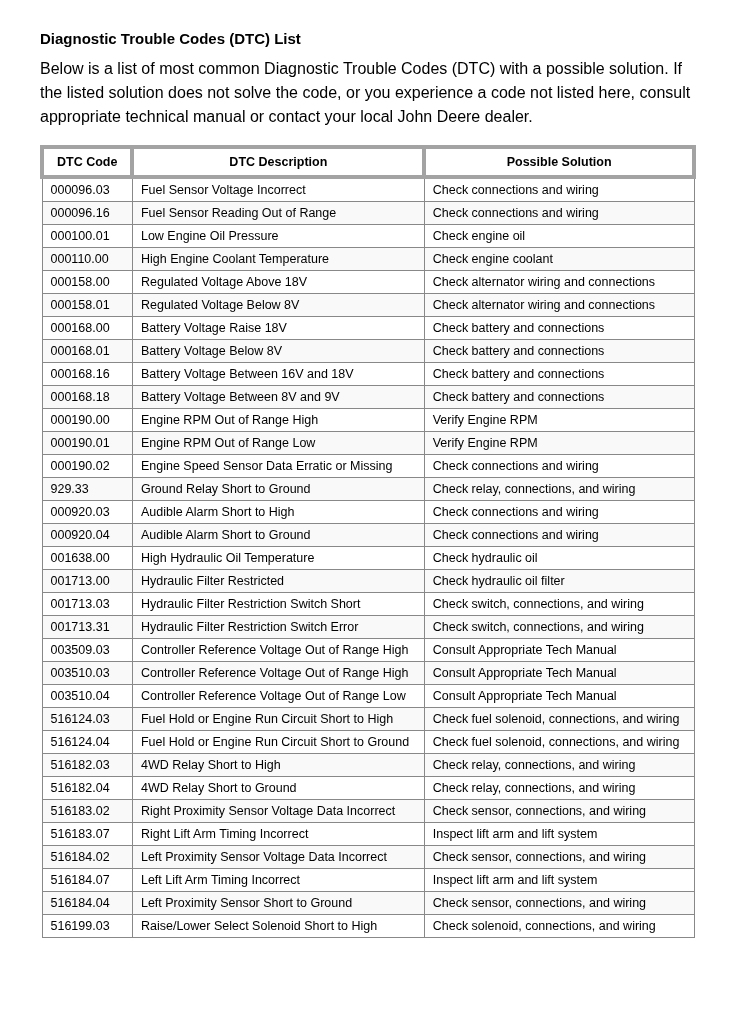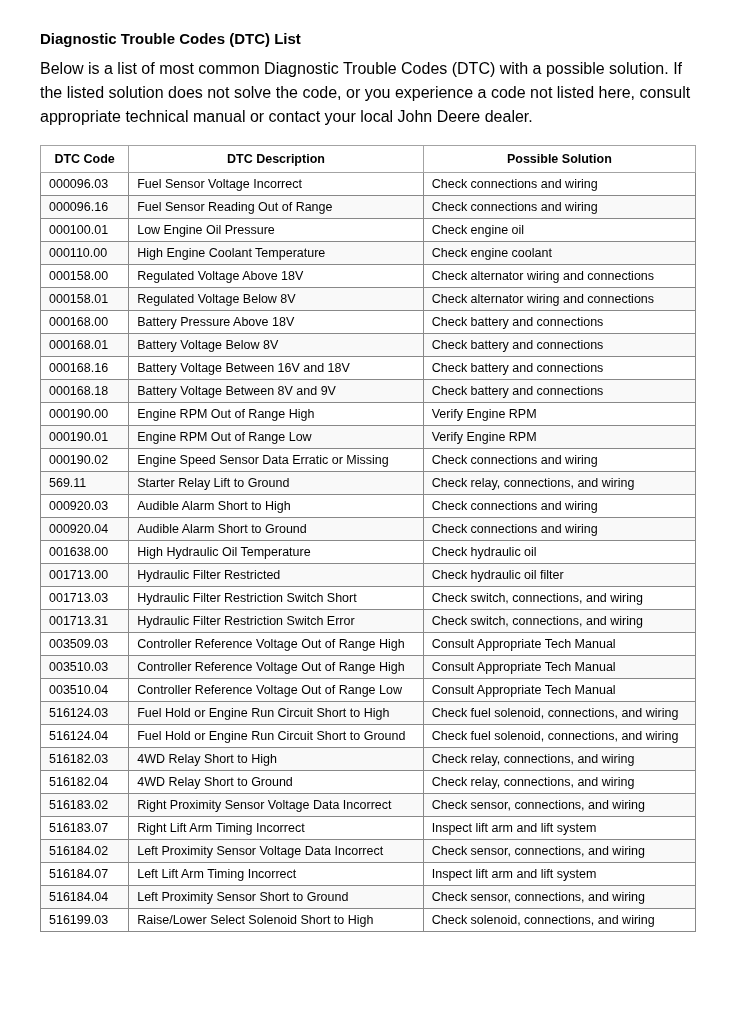--- a/index.html
+++ b/index.html
@@ -25,21 +25,21 @@
     table {
       width: 100%;
       border-collapse: collapse;
       border: 1px solid #888;
       font-size: 12.5px;
     }
     thead tr {
       background: #fff;
     }
     th {
-      border: 1px solid #a3a3a3;
+      border: 4px solid #a3a3a3;
       padding: 6px 12px;
       font-weight: bold;
       text-align: center;
       vertical-align: middle;
     }
     td {
       border: 1px solid #888;
       padding: 4px 8px;
       vertical-align: top;
     }
@@ -94,21 +94,21 @@
         <td>Regulated Voltage Above 18V</td>
         <td>Check alternator wiring and connections</td>
       </tr>
       <tr>
         <td>000158.01</td>
         <td>Regulated Voltage Below 8V</td>
         <td>Check alternator wiring and connections</td>
       </tr>
       <tr>
         <td>000168.00</td>
-        <td>Battery Pressure Above 18V</td>
+        <td>Battery Voltage Raise 18V</td>
         <td>Check battery and connections</td>
       </tr>
       <tr>
         <td>000168.01</td>
         <td>Battery Voltage Below 8V</td>
         <td>Check battery and connections</td>
       </tr>
       <tr>
         <td>000168.16</td>
         <td>Battery Voltage Between 16V and 18V</td>
@@ -128,22 +128,22 @@
         <td>000190.01</td>
         <td>Engine RPM Out of Range Low</td>
         <td>Verify Engine RPM</td>
       </tr>
       <tr>
         <td>000190.02</td>
         <td>Engine Speed Sensor Data Erratic or Missing</td>
         <td>Check connections and wiring</td>
       </tr>
       <tr>
-        <td>569.11</td>
-        <td>Starter Relay Lift to Ground</td>
+        <td>929.33</td>
+        <td>Ground Relay Short to Ground</td>
         <td>Check relay, connections, and wiring</td>
       </tr>
       <tr>
         <td>000920.03</td>
         <td>Audible Alarm Short to High</td>
         <td>Check connections and wiring</td>
       </tr>
       <tr>
         <td>000920.04</td>
         <td>Audible Alarm Short to Ground</td>

